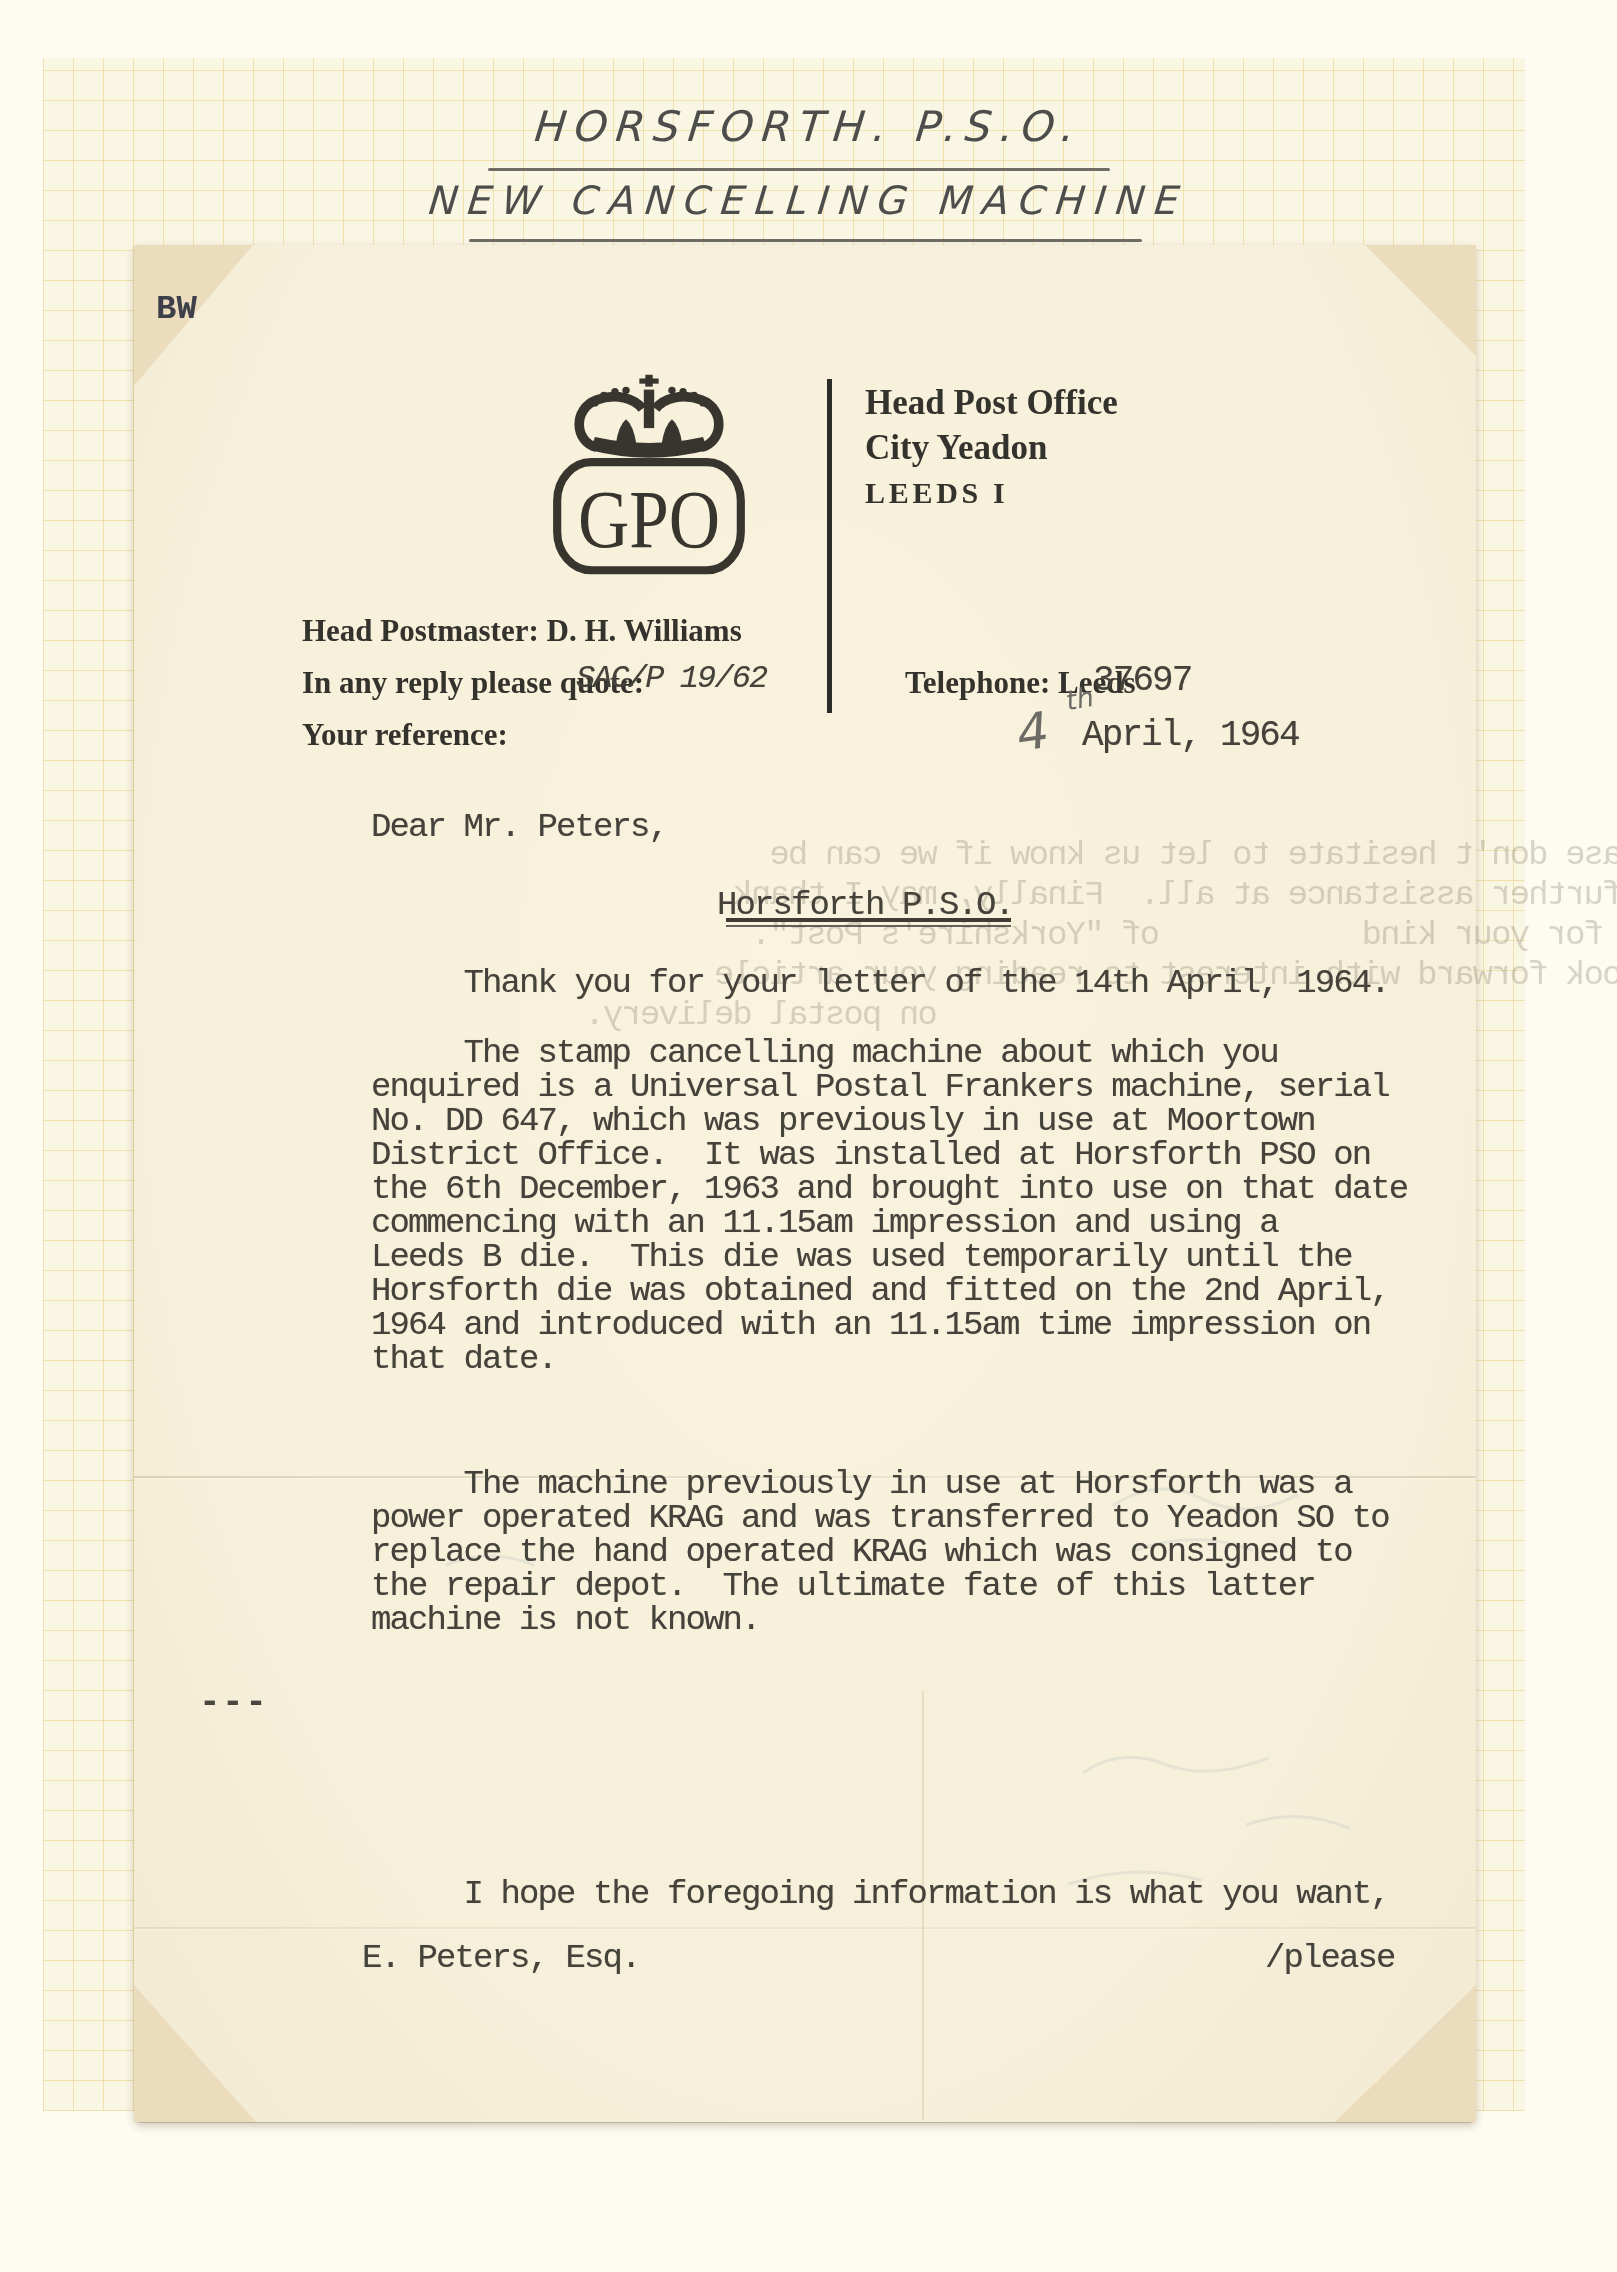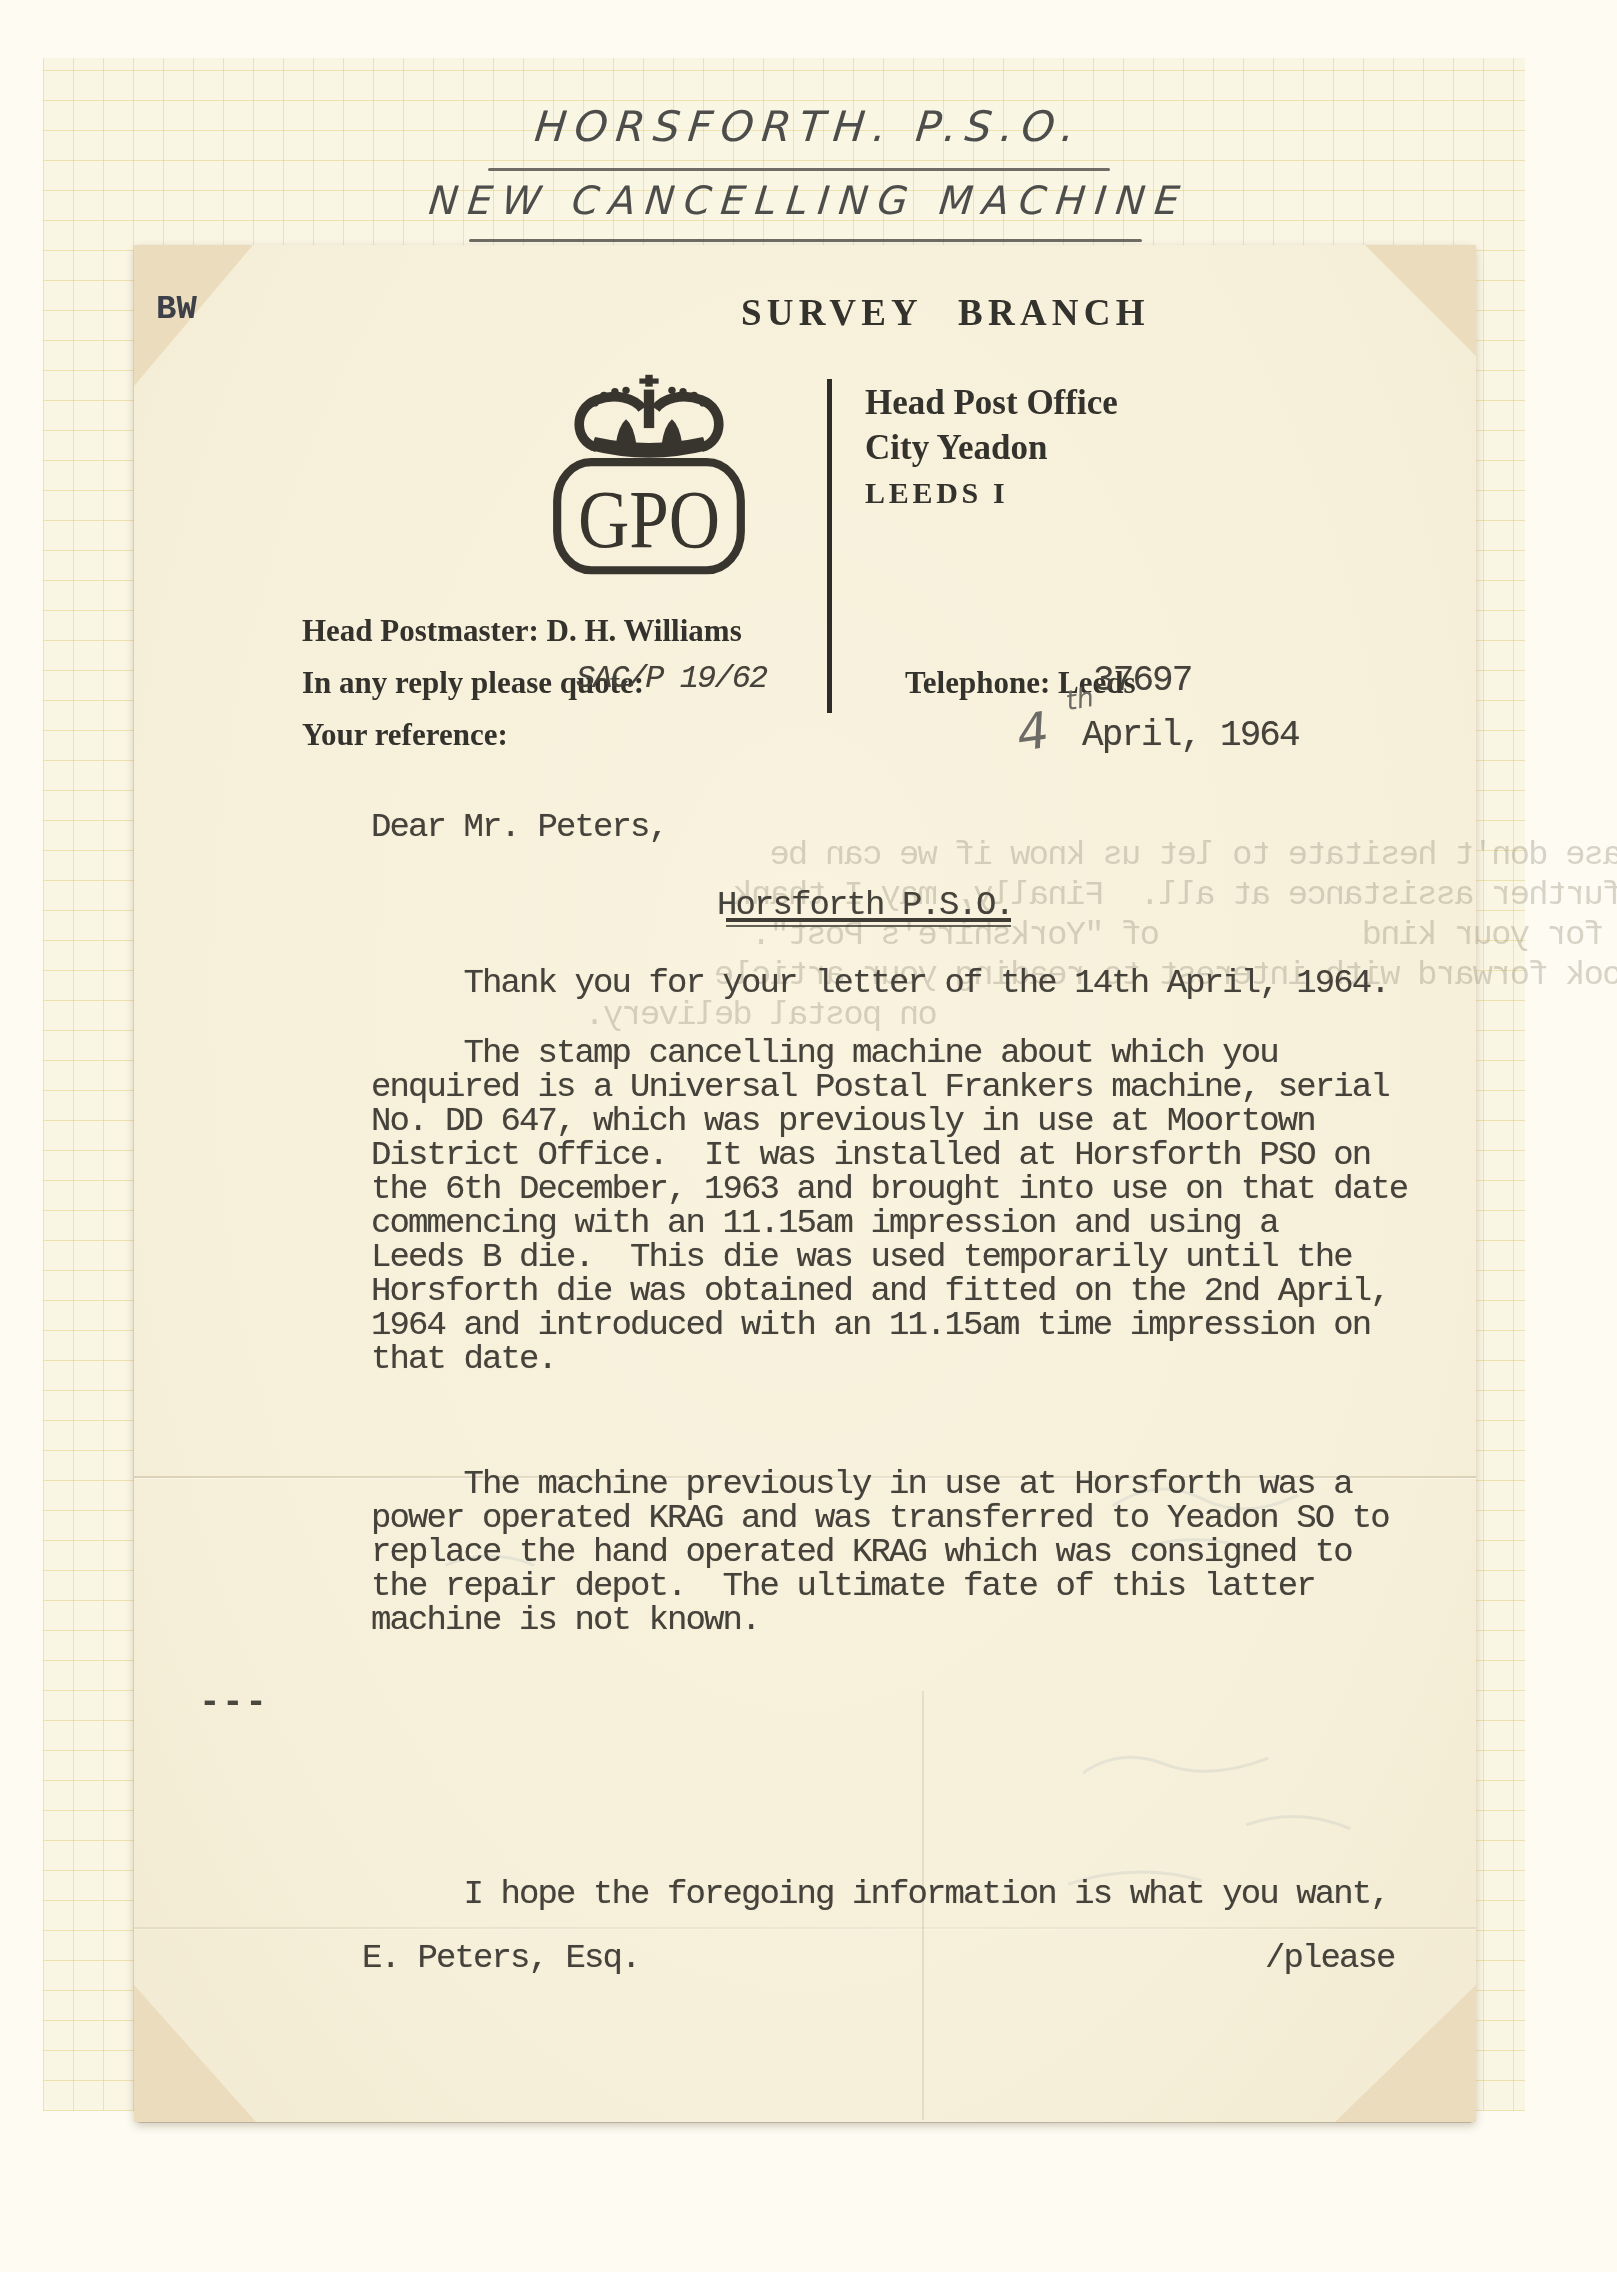--- a/index.html
+++ b/index.html
@@ -136,21 +136,20 @@
     </svg>
 
     <div id="ghost-block">please don't hesitate to let us know if we can be
 of further assistance at all.  Finally, may I thank
 you for your kind           of "Yorkshire's Post".
 I look forward with interest to reading your article
                                         on postal delivery.</div>
 
     <div id="corner-note">BW</div>
 
-    <div id="branch-heading" class="press">SURVEY  BRANCH</div>
 
     <svg id="emblem" viewBox="0 0 262 272" xmlns="http://www.w3.org/2000/svg">
       <g stroke="#38352f" fill="none">
         <rect x="126" y="2" width="10" height="16" fill="#38352f" stroke="none"></rect>
         <rect x="118" y="7" width="26" height="7" fill="#38352f" stroke="none"></rect>
         <rect x="124" y="22" width="14" height="52" fill="#38352f" stroke="none"></rect>
         <path d="M60,100 C30,92 28,48 60,36 C86,26 112,34 122,48" stroke-width="13"></path>
         <path d="M202,100 C232,92 234,48 202,36 C176,26 150,34 140,48" stroke-width="13"></path>
         <path d="M86,96 q4,-26 14,-34 q10,8 14,34 Z" fill="#38352f" stroke="none"></path>
         <path d="M148,96 q4,-26 14,-34 q10,8 14,34 Z" fill="#38352f" stroke="none"></path>

